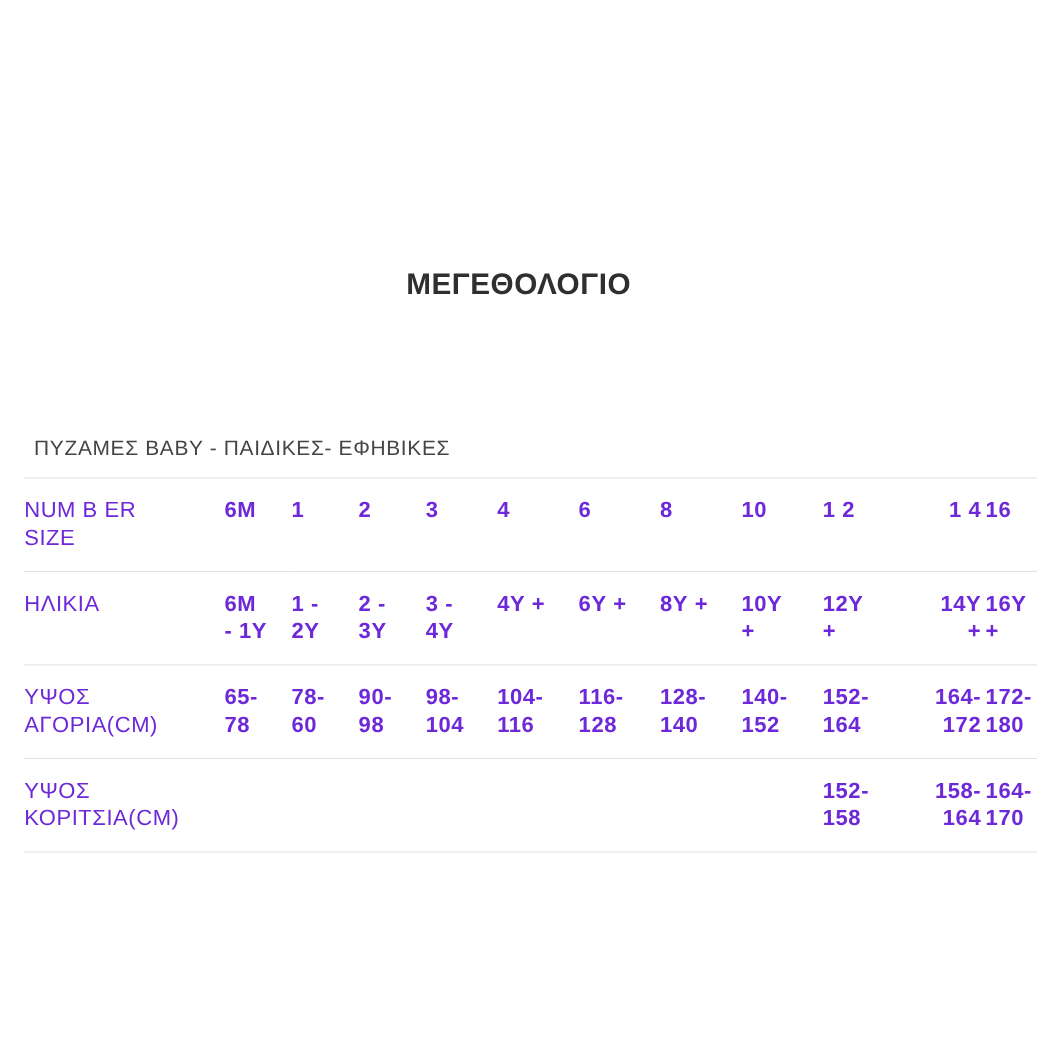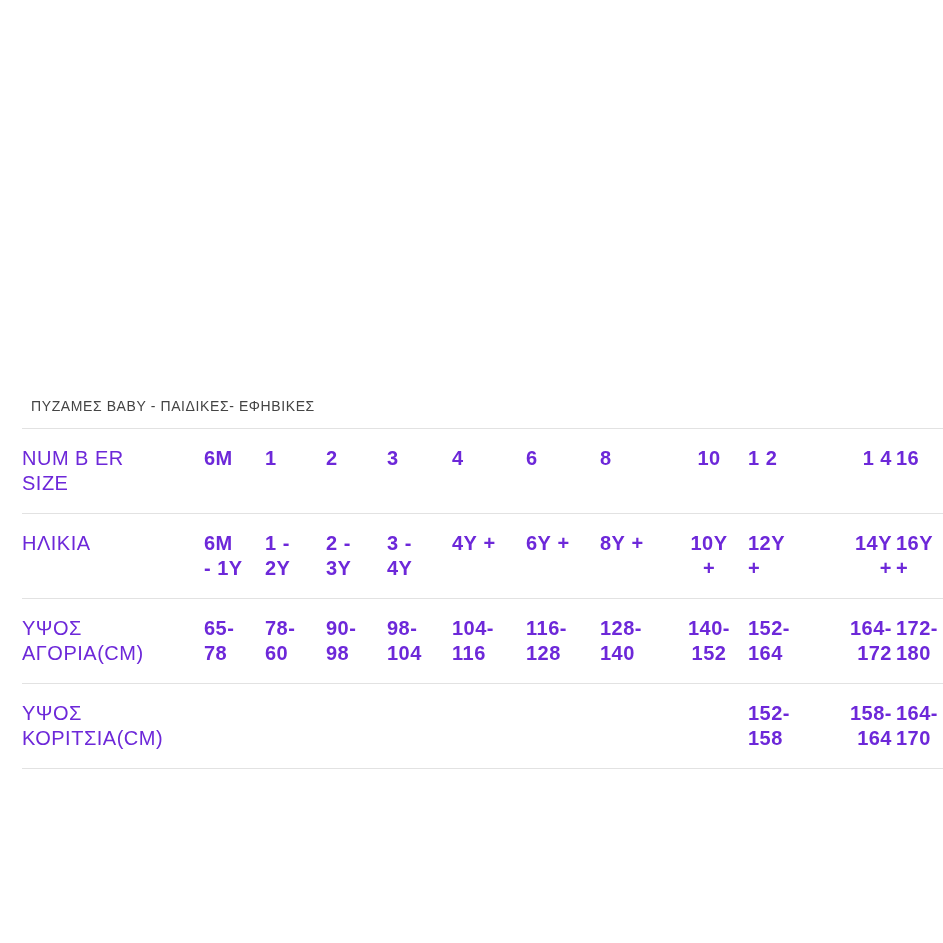--- a/index.html
+++ b/index.html
@@ -31,21 +31,21 @@
     letter-spacing: 0.5px;
     color: #2f2f2f;
   }
   .table-wrap {
     position: absolute;
     top: 398px;
     left: 22px;
     width: 898px;
   }
   .caption {
-    font-size: 14px;
+    font-size: 19px;
     color: #444444;
     letter-spacing: 0.6px;
     padding: 0 0 14px 9px;
   }
   table.size-table {
     border-collapse: collapse;
     width: 898px;
     table-layout: fixed;
   }
   table.size-table tr {
@@ -72,30 +72,31 @@
     white-space: pre-line;
     font-weight: bold;
   }
   td.c0 { width: 57px; }
   td.c1 { width: 57px; }
   td.c2 { width: 57px; }
   td.c3 { width: 61px; }
   td.c4 { width: 70px; }
   td.c5 { width: 70px; }
   td.c6 { width: 70px; }
-  td.c7 { width: 70px; text-align: center; }
+  td.c7 { width: 70px; }
   td.c8 { width: 70px; }
   td.c9 { width: 70px; text-align: right; }
   td.c10 { width: 68px; }
 </style>
 </head>
 <body>
 
 <div class="page">
 
+  <div class="title">ΜΕΓΕΘΟΛΟΓΙΟ</div>
 
   <div class="table-wrap">
 
     <div class="caption">ΠΥΖΑΜΕΣ BABY - ΠΑΙΔΙΚΕΣ- ΕΦΗΒΙΚΕΣ</div>
 
     <table class="size-table">
       <tbody>
         <tr>
           <td class="row-label">NUM B ER
 SIZE</td>

